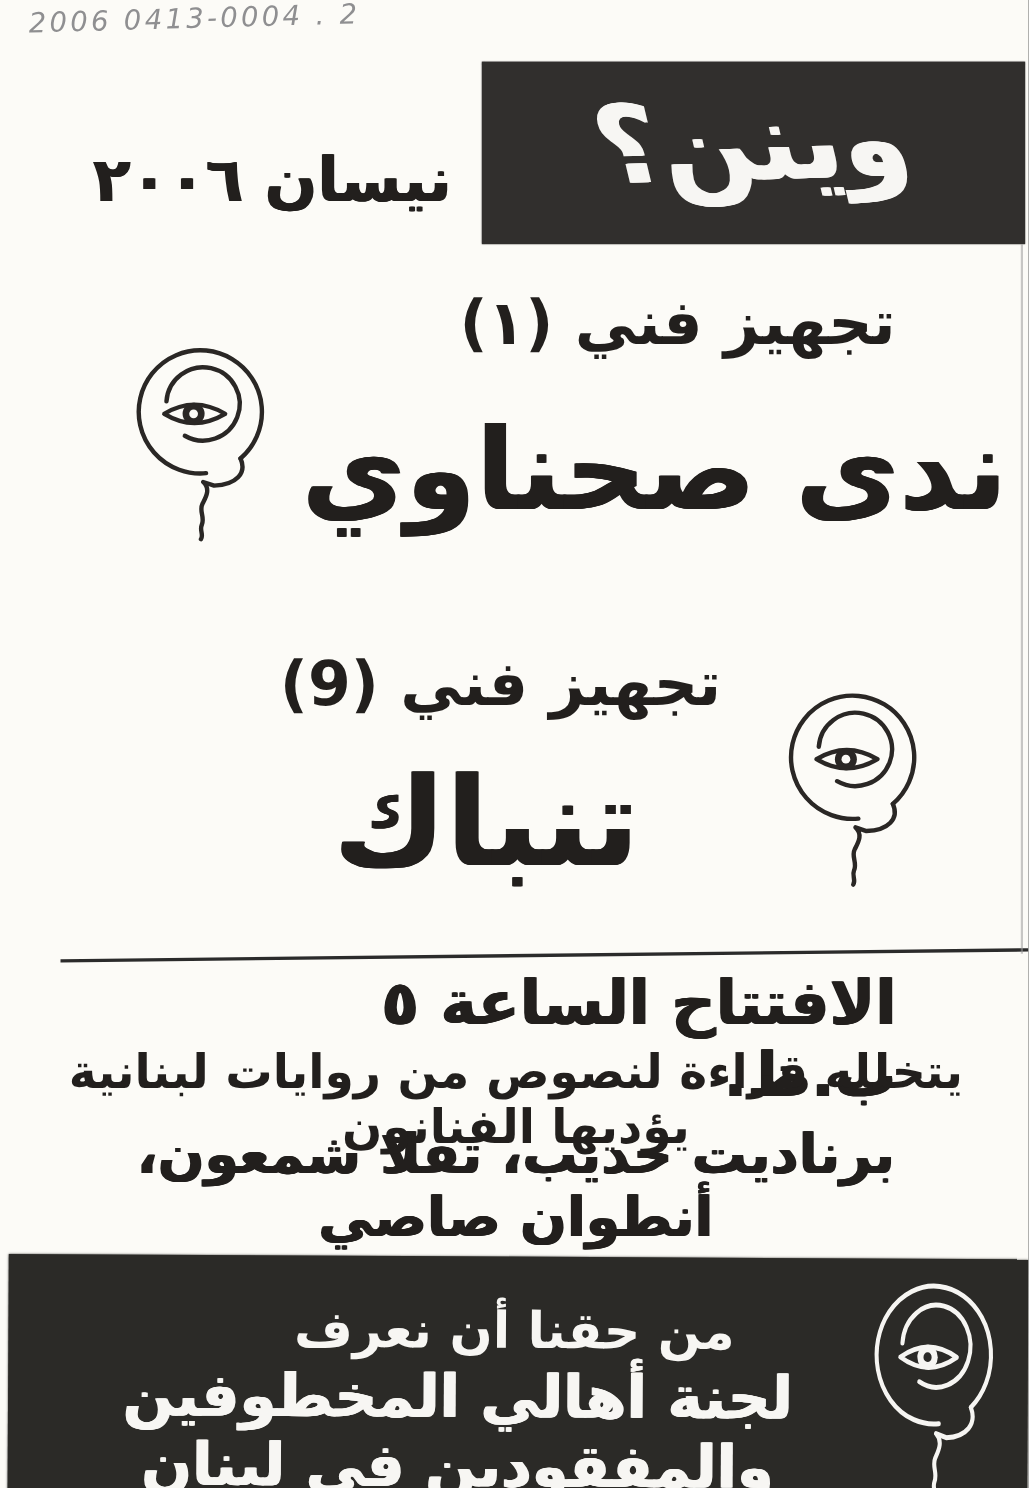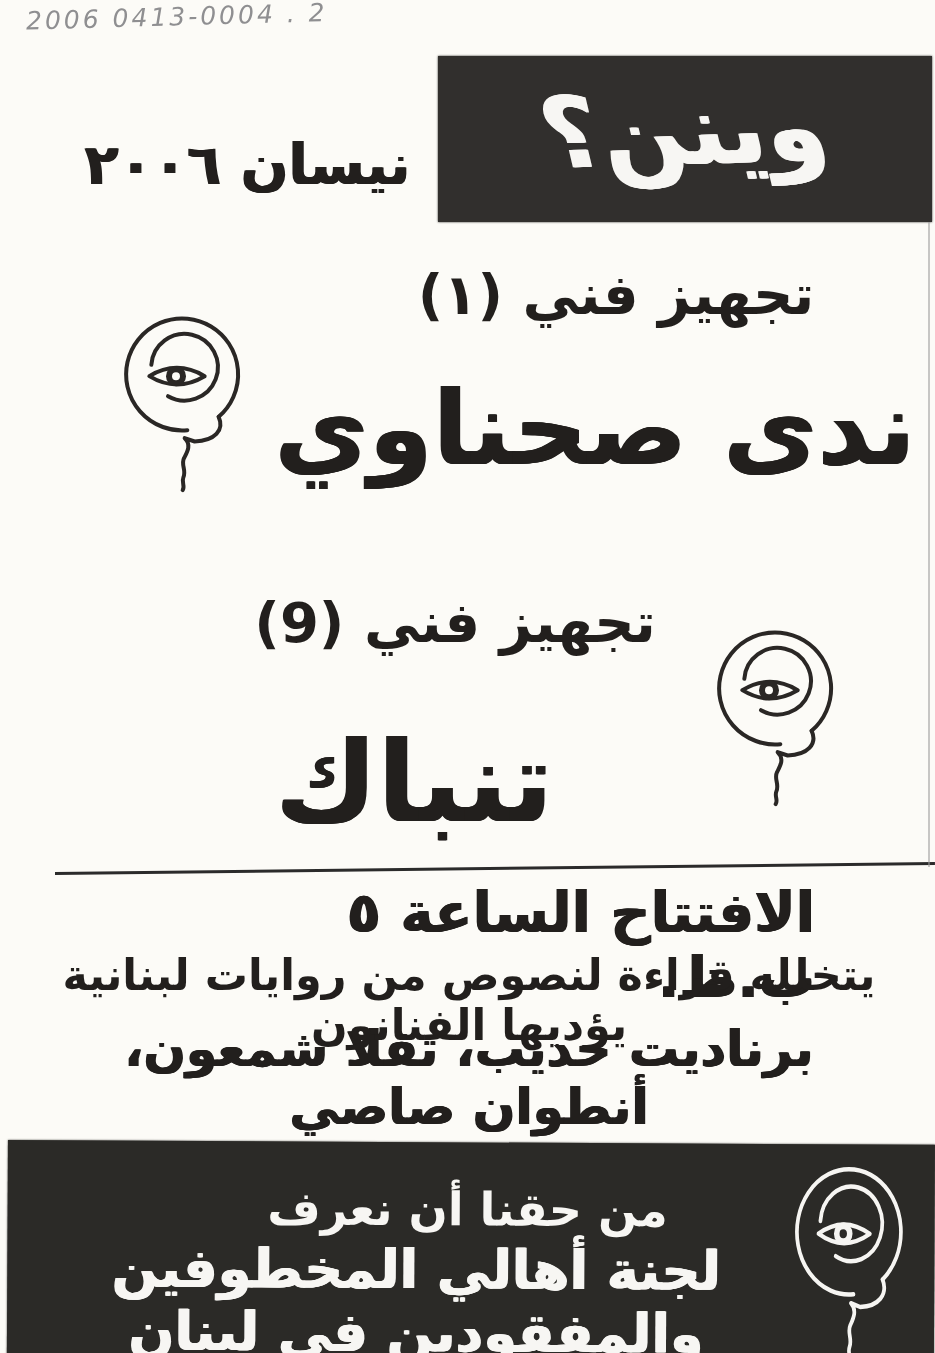--- a/index.html
+++ b/index.html
@@ -32,21 +32,21 @@
     transform:skewX(12deg) rotate(-1.5deg);line-height:1;padding-bottom:18px;
     text-shadow:1px 0 0 currentColor,-1px 0 0 currentColor;
   }
 
   .dates-line1{left:55px;top:76px;width:385px;font-size:38px;}
   .dates-line2{left:55px;top:132px;width:385px;font-size:56px;}
 
   .label-1{left:376px;top:262px;width:480px;font-size:56px;}
   .artist-1{left:265px;top:362px;width:660px;font-size:103px;line-height:1.3;}
   .label-2{left:215px;top:590px;width:480px;font-size:56px;}
-  .artist-2{left:184px;top:676px;width:460px;font-size:112px;line-height:1.3;margin-top:34px;}
+  .artist-2{left:212px;top:676px;width:460px;font-size:112px;line-height:1.3;}
 
   .logo{color:#2a2725;}
   .logo-left{left:116px;top:314px;}
   .logo-right{left:709px;top:628px;}
   .logo-footer{right:17px;top:20px;color:#f6f5f2;}
   .logo-left,.logo-right{--pupil:#fcfbf7;}
   .logo-footer{--pupil:#2b2a27;}
 
   .rule{
     left:55px;top:872px;width:880px;height:3px;background:#2b2b2b;

